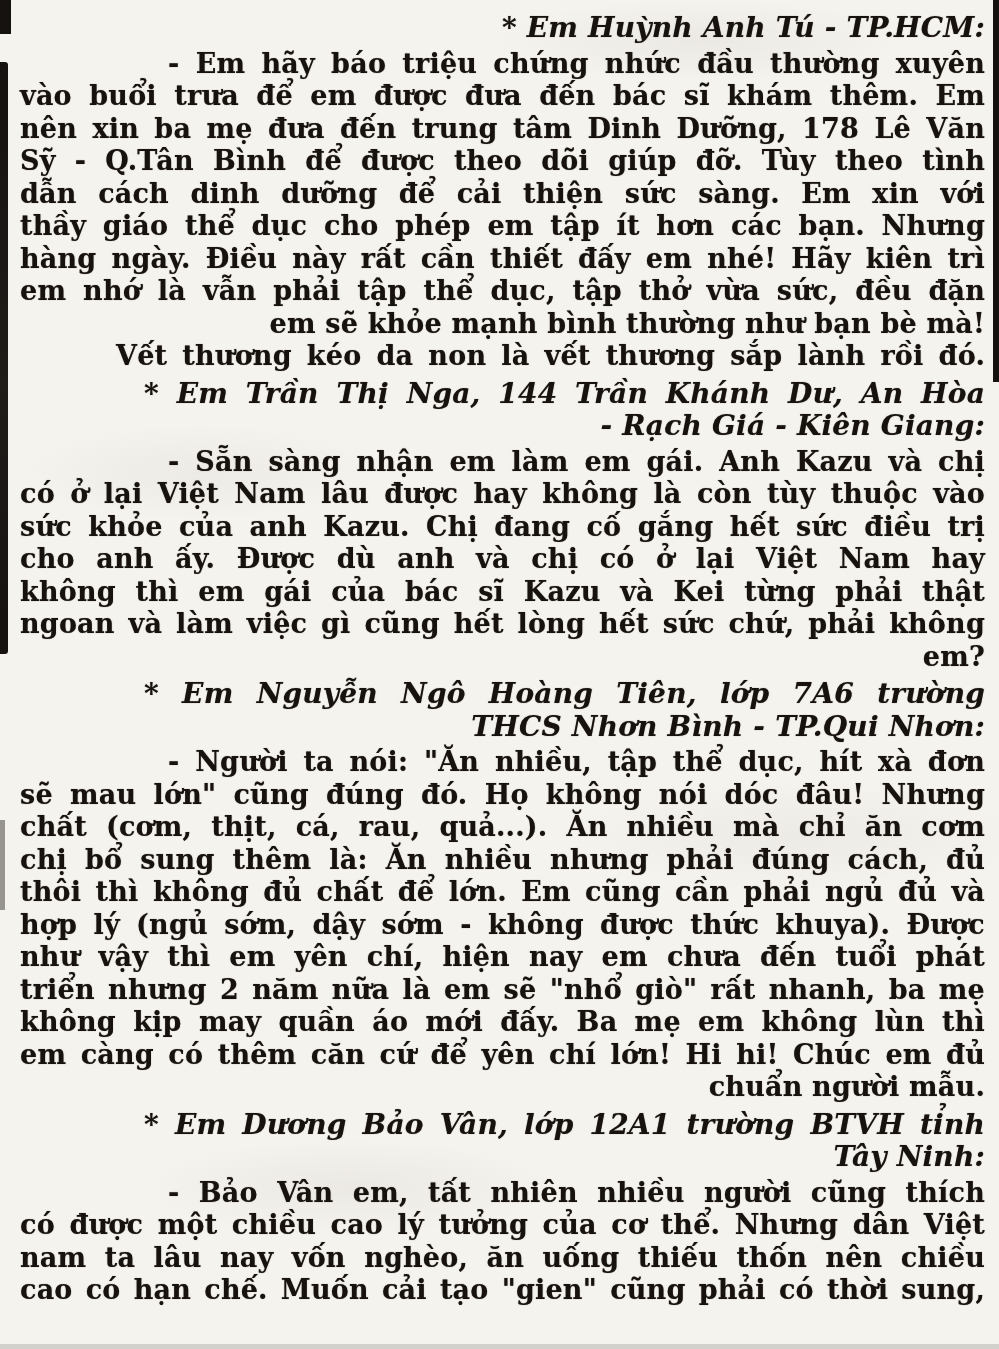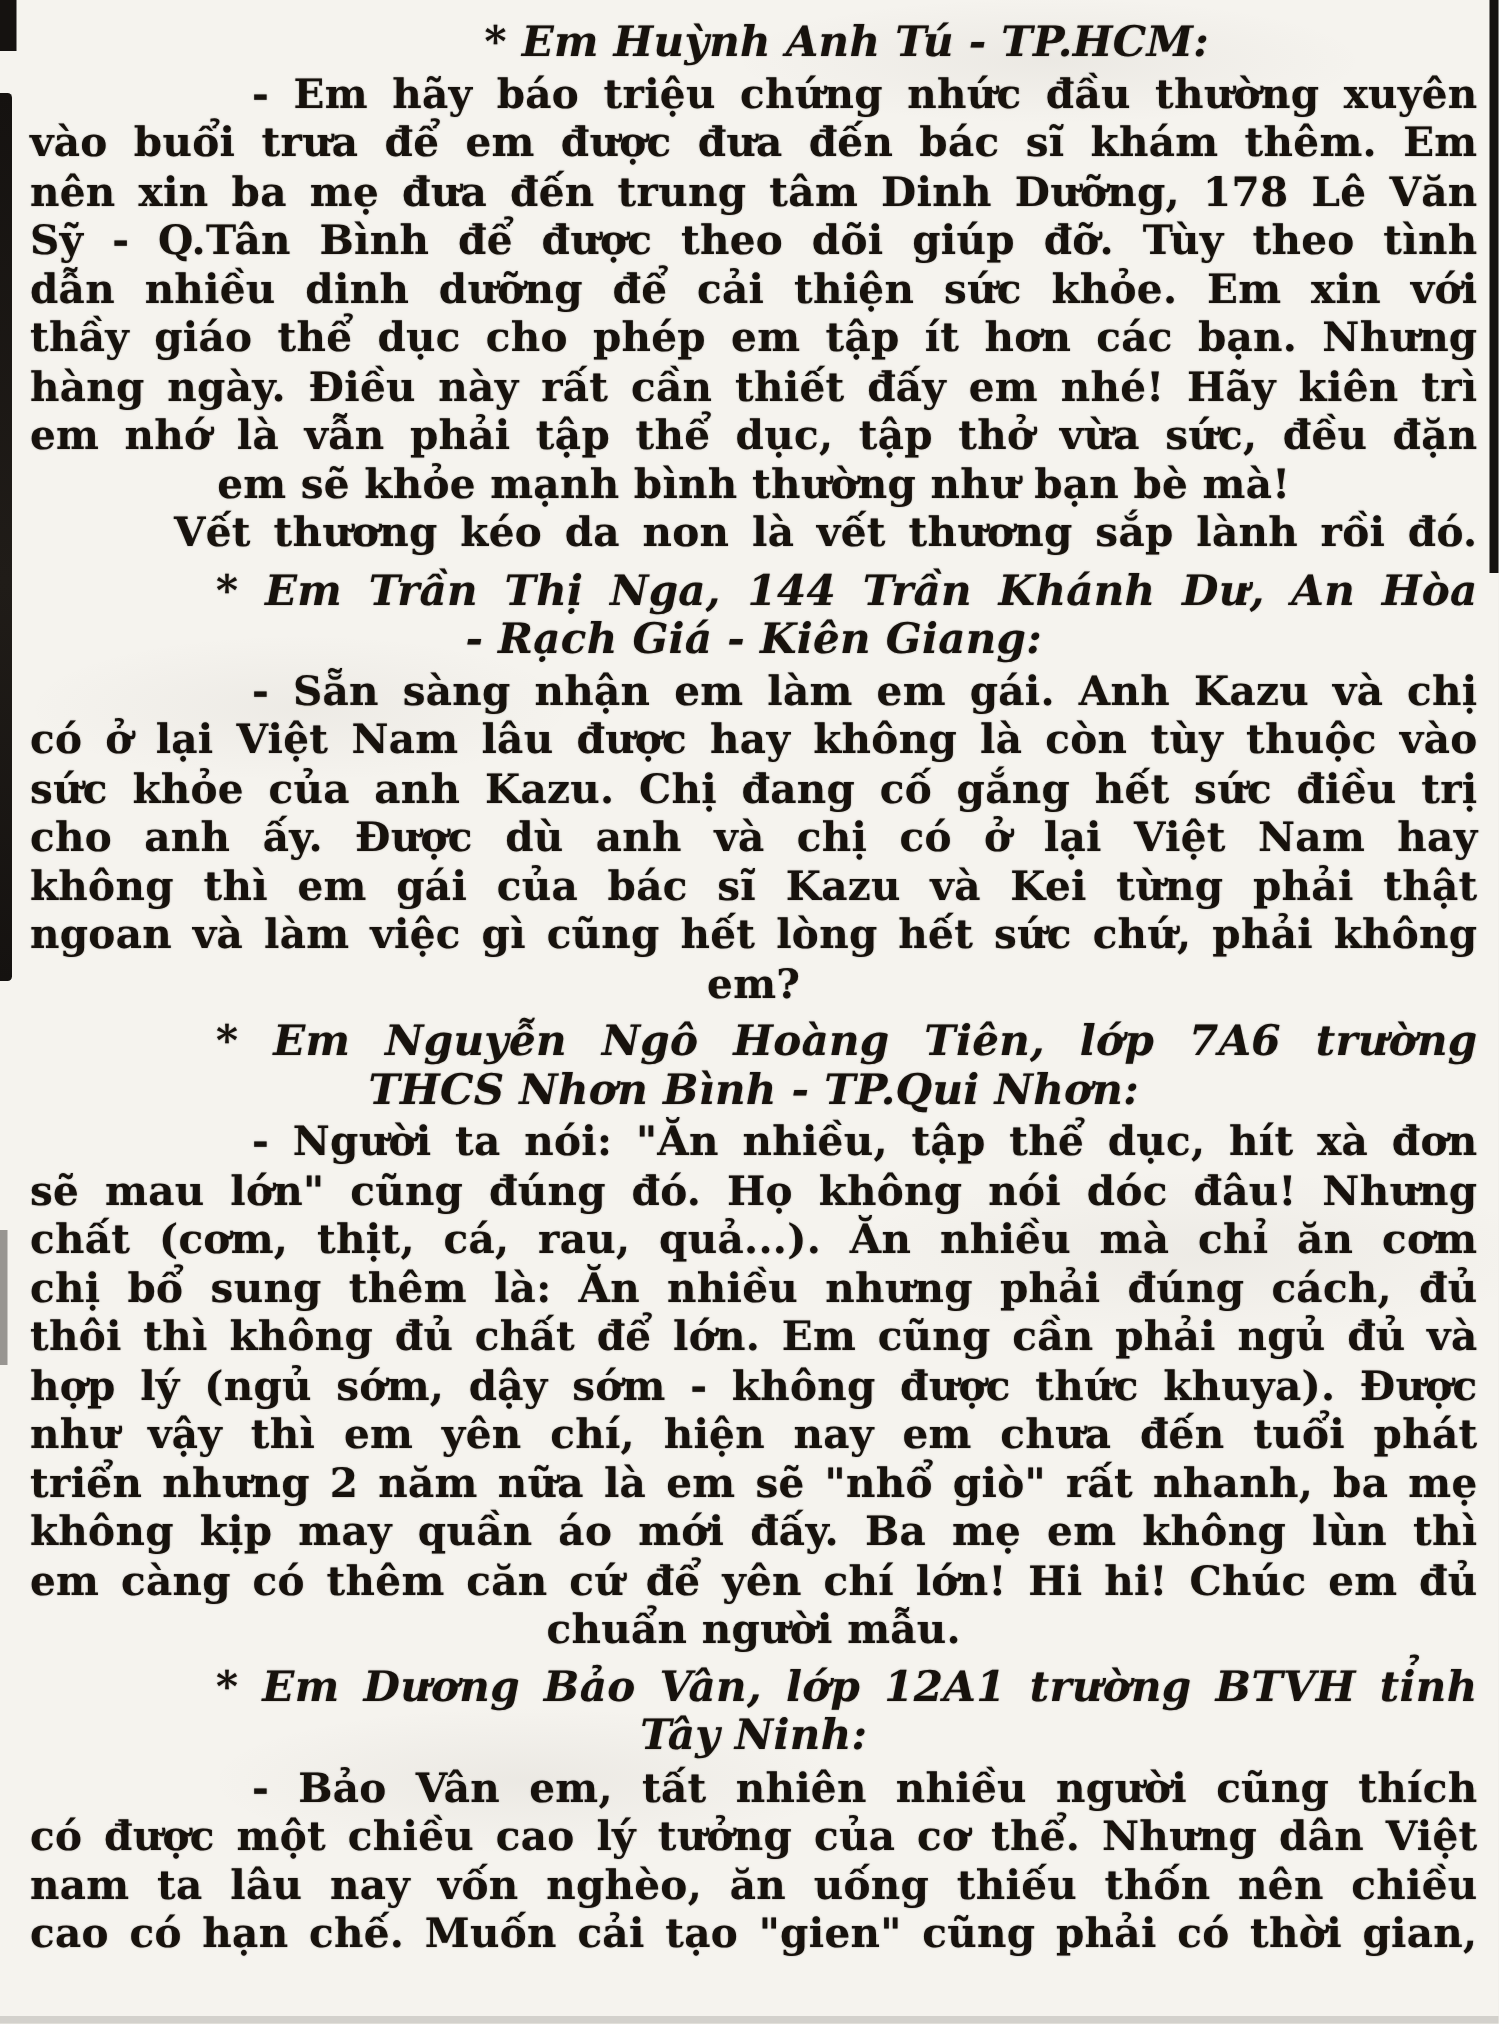--- a/index.html
+++ b/index.html
@@ -23,21 +23,21 @@
   .text-col { position: relative; z-index: 2; }
   .block { margin: 0; }
   .block.header { margin-top: 5px; margin-bottom: 3px; }
   .line {
     font-size: 27px;
     line-height: 32.5px;
     font-weight: bold;
     color: #17120d;
     letter-spacing: 0.2px;
     text-shadow: 0 0 1px rgba(23,18,13,0.5);
-    text-align: center;
+    text-align: right;
     white-space: normal;
   }
   .block.header .line {
     font-style: italic;
     font-size: 28px;
   }
   .line.j { text-align: justify; text-align-last: justify; }
   .in-para   { text-indent: 148px; }
   .in-header { text-indent: 124px; }
   .in-small  { text-indent: 96px; }
@@ -62,21 +62,21 @@
   <div class="artifact band-bottom"></div>
   <div class="text-col" style="color: rgb(23, 18, 13);">
       <div class="block header">
         <div class="line in-header">* Em Huỳnh Anh Tú - TP.HCM:</div>
       </div>
       <div class="block body">
         <div class="line j in-para">- Em hãy báo triệu chứng nhức đầu thường xuyên</div>
         <div class="line j">vào buổi trưa để em được đưa đến bác sĩ khám thêm. Em</div>
         <div class="line j">nên xin ba mẹ đưa đến trung tâm Dinh Dưỡng, 178 Lê Văn</div>
         <div class="line j">Sỹ - Q.Tân Bình để được theo dõi giúp đỡ. Tùy theo tình</div>
-        <div class="line j">dẫn nhiều dinh dưỡng để cải thiện sức khỏe. Em xin với</div>
+        <div class="line j">dẫn cách dinh dưỡng để cải thiện sức sàng. Em xin với</div>
         <div class="line j">thầy giáo thể dục cho phép em tập ít hơn các bạn. Nhưng</div>
         <div class="line j">hàng ngày. Điều này rất cần thiết đấy em nhé! Hãy kiên trì</div>
         <div class="line j">em nhớ là vẫn phải tập thể dục, tập thở vừa sức, đều đặn</div>
         <div class="line">em sẽ khỏe mạnh bình thường như bạn bè mà!</div>
       </div>
       <div class="block body">
         <div class="line j in-small">Vết thương kéo da non là vết thương sắp lành rồi đó.</div>
       </div>
       <div class="block header">
         <div class="line j in-header">* Em Trần Thị Nga, 144 Trần Khánh Dư, An Hòa</div>
@@ -109,16 +109,16 @@
         <div class="line">chuẩn người mẫu.</div>
       </div>
       <div class="block header">
         <div class="line j in-header">* Em Dương Bảo Vân, lớp 12A1 trường BTVH tỉnh</div>
         <div class="line">Tây Ninh:</div>
       </div>
       <div class="block body">
         <div class="line j in-para">- Bảo Vân em, tất nhiên nhiều người cũng thích</div>
         <div class="line j">có được một chiều cao lý tưởng của cơ thể. Nhưng dân Việt</div>
         <div class="line j">nam ta lâu nay vốn nghèo, ăn uống thiếu thốn nên chiều</div>
-        <div class="line j">cao có hạn chế. Muốn cải tạo "gien" cũng phải có thời gian,</div>
+        <div class="line j">cao có hạn chế. Muốn cải tạo "gien" cũng phải có thời sung,</div>
       </div>
     </div>
 </div>
 
 </body></html>

